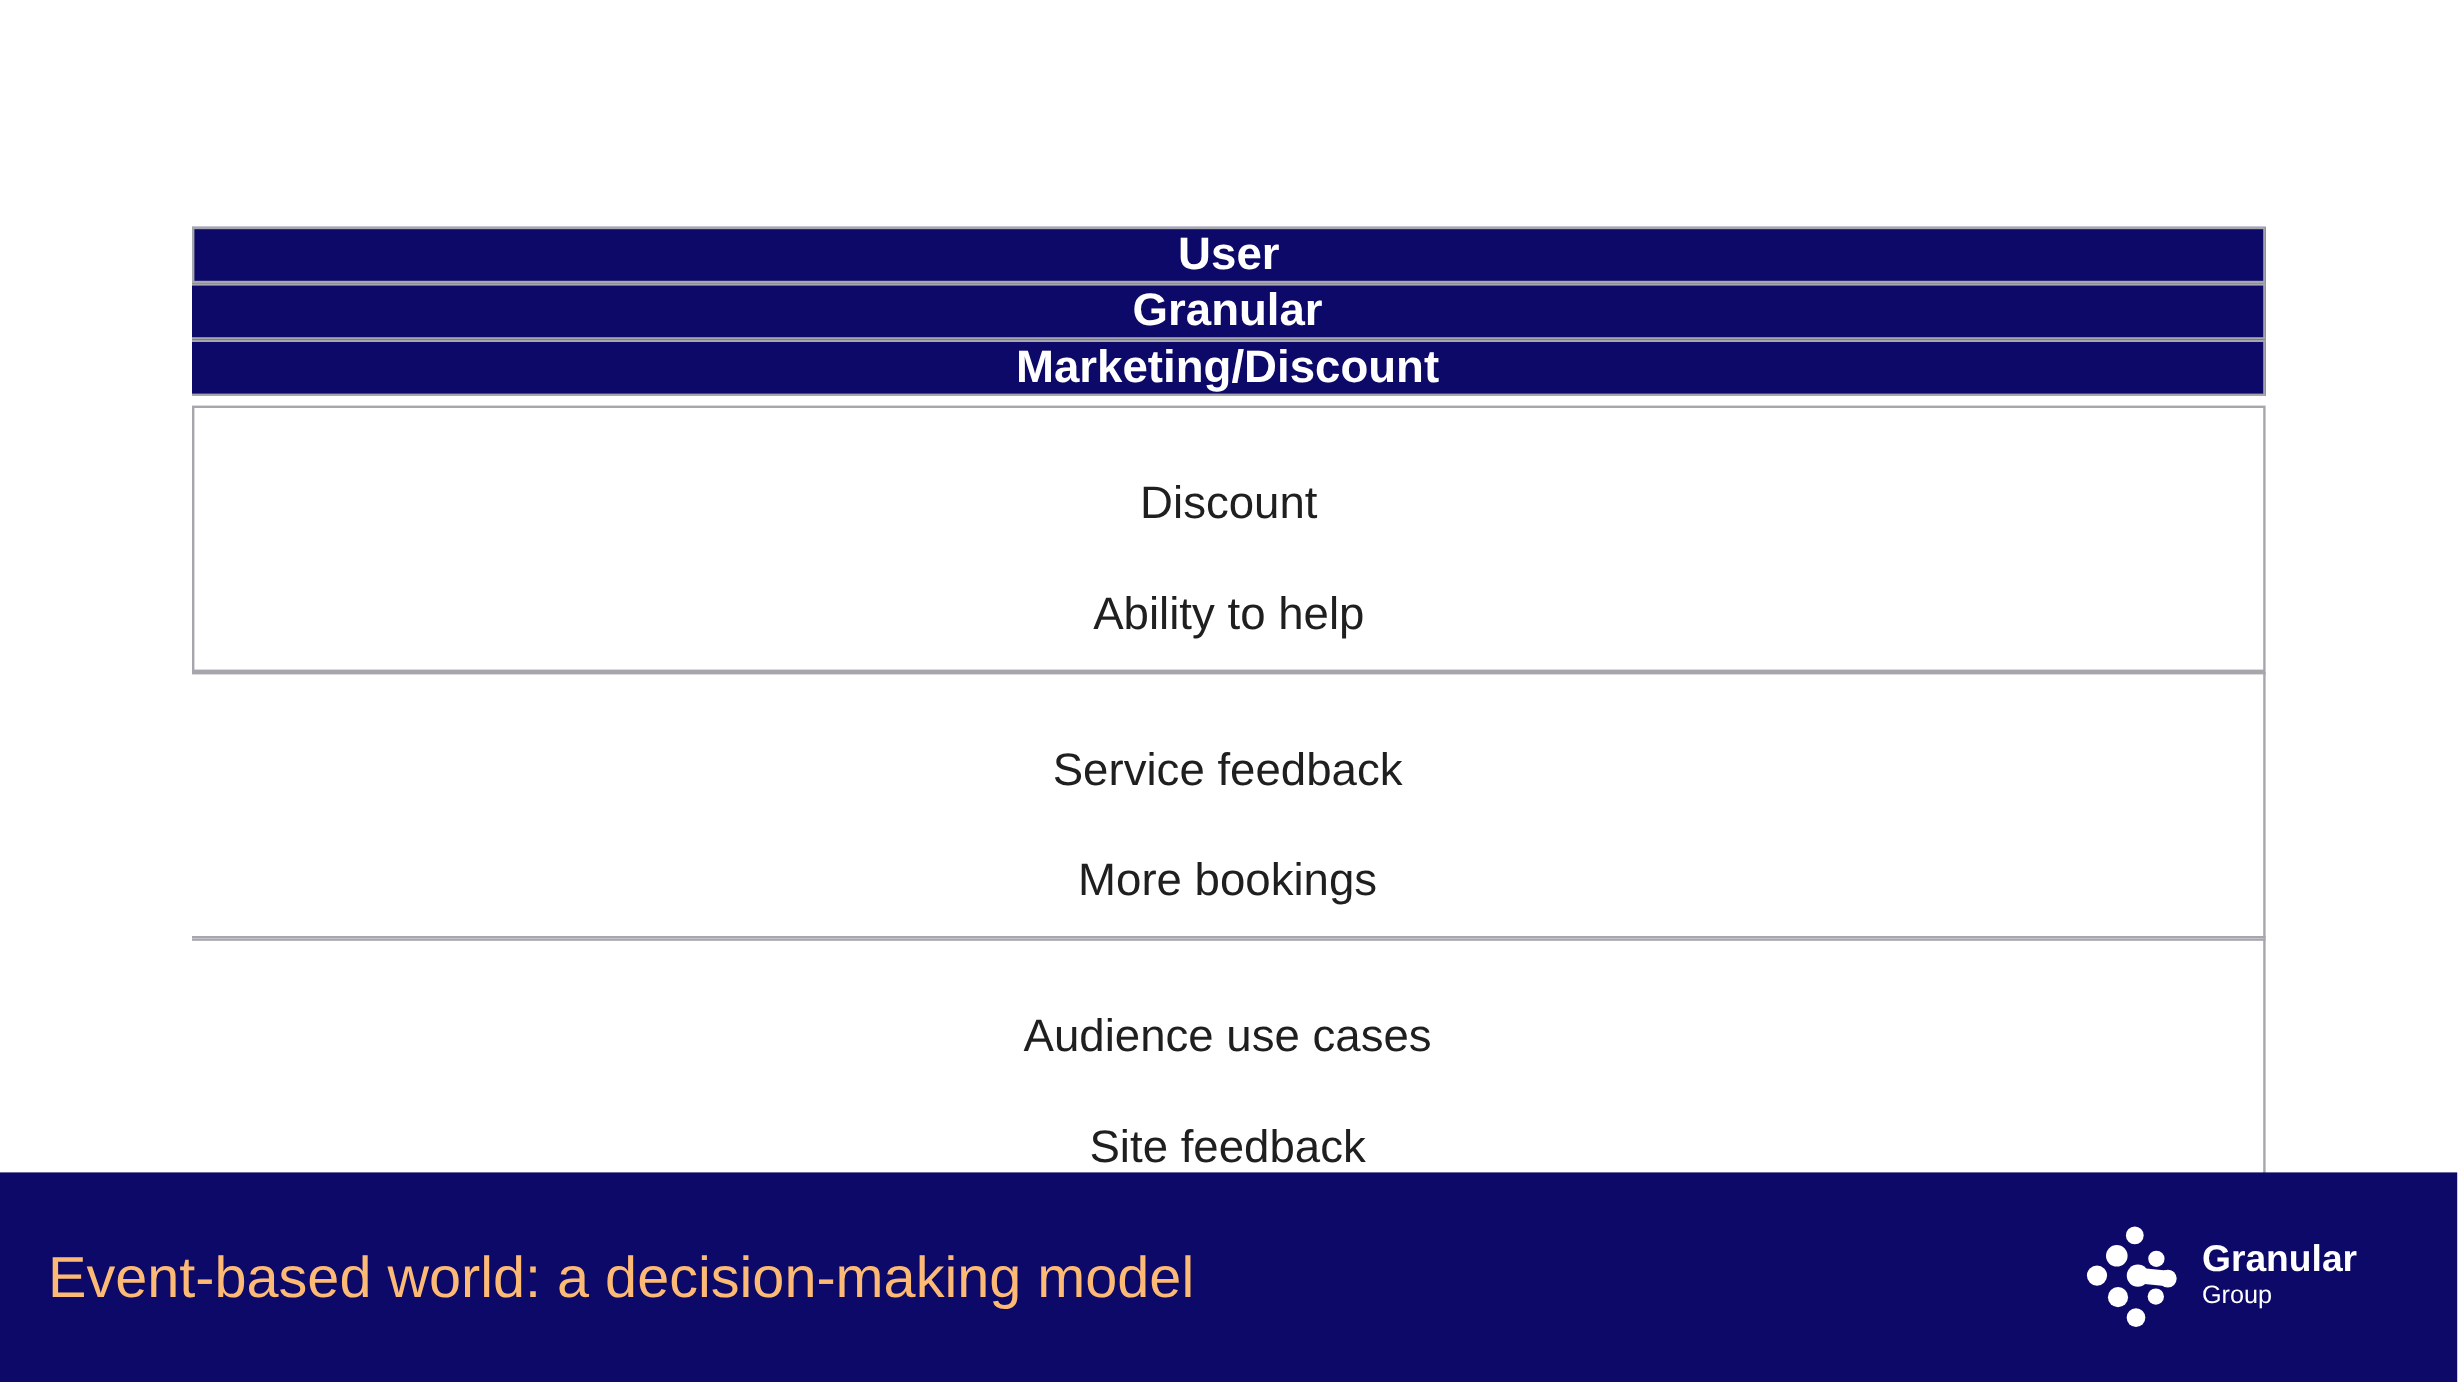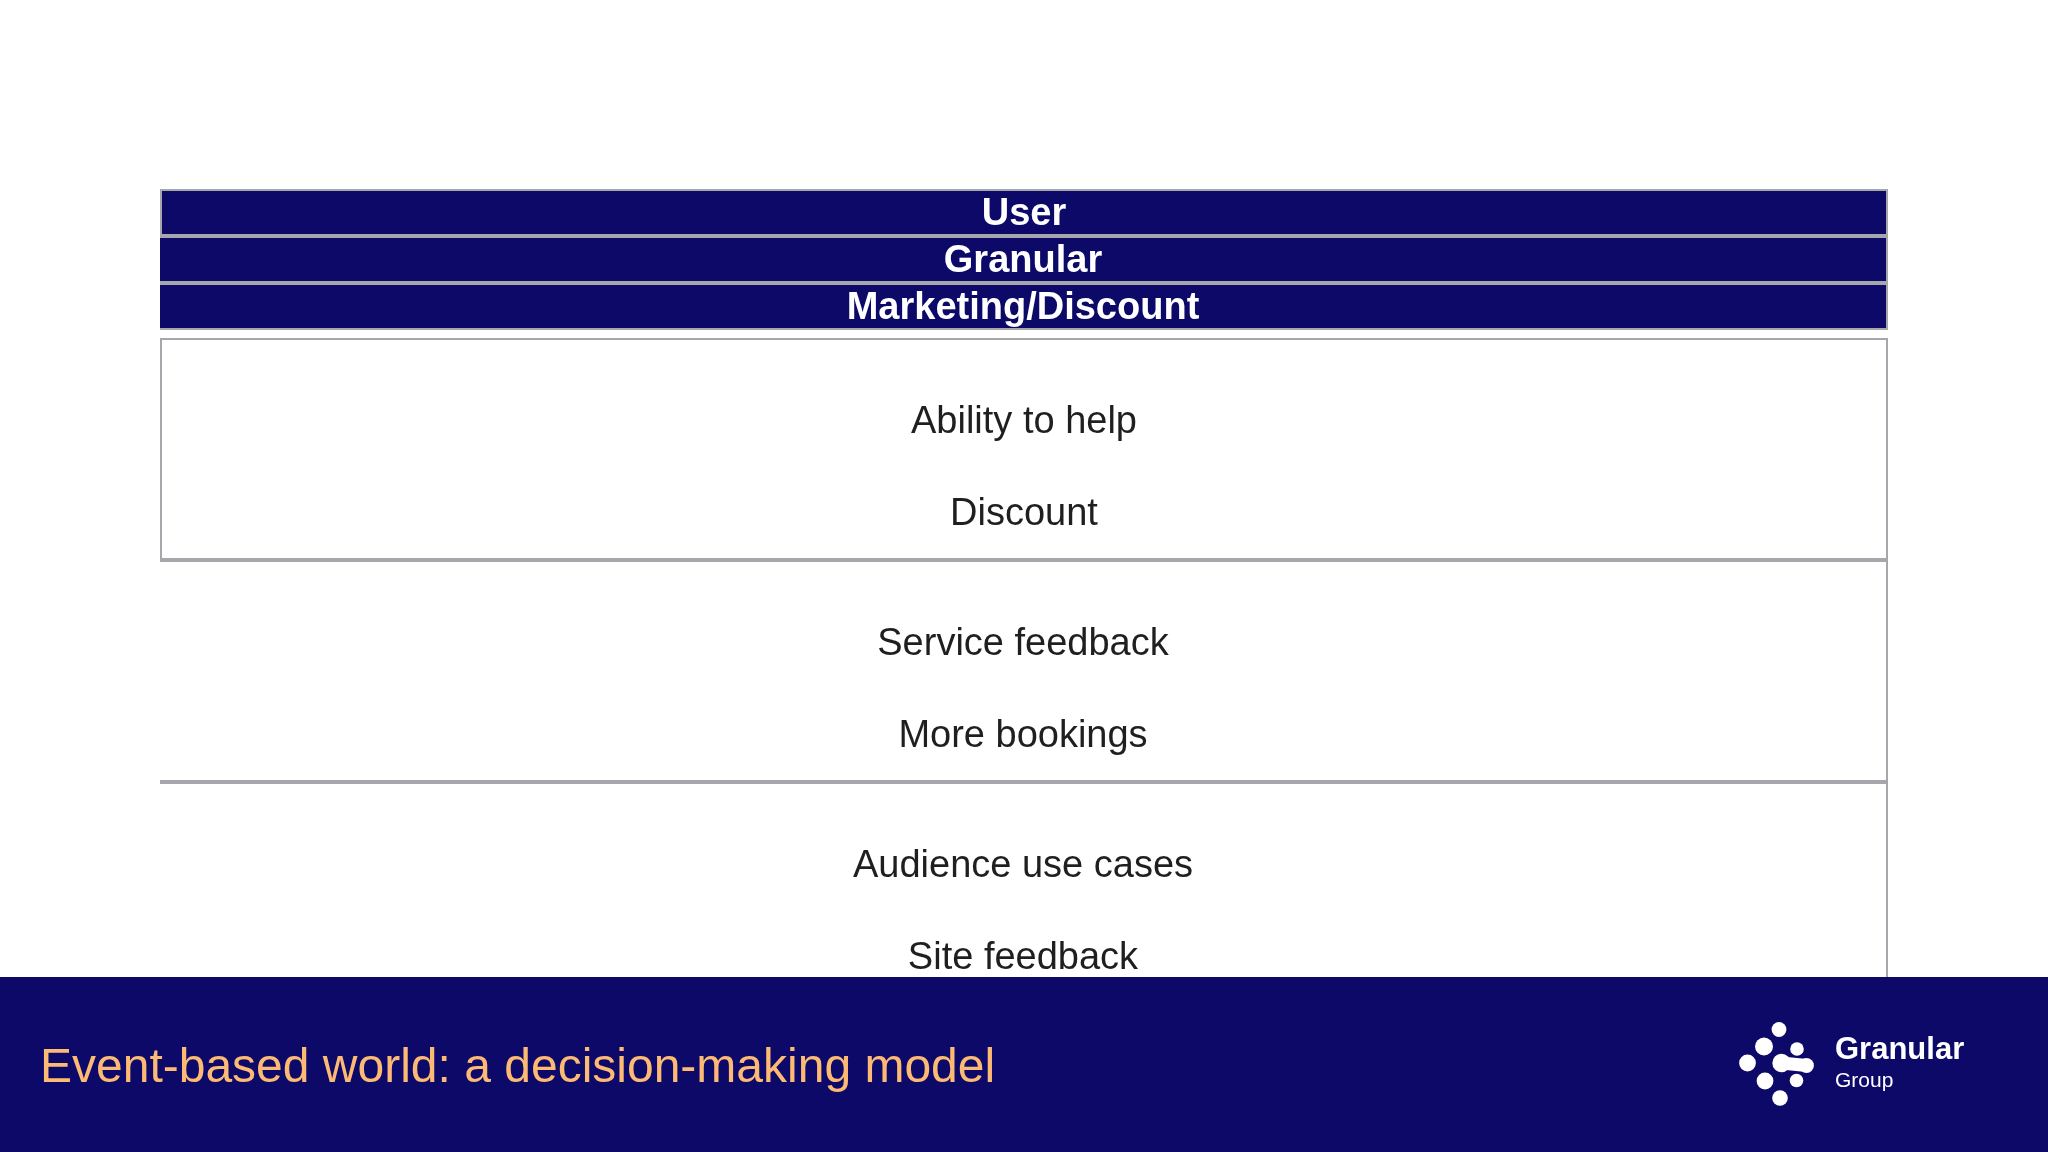--- a/index.html
+++ b/index.html
@@ -102,22 +102,22 @@
 <div class="slide">
 
   <div class="table">
     <div class="row thead">
       <div class="th">User</div>
       <div class="th">Granular</div>
       <div class="th">Marketing/Discount</div>
     </div>
     <div class="row tbody">
       <div class="td">
+        <p>Discount</p>
         <p>Ability to help</p>
-        <p>Discount</p>
       </div>
       <div class="td">
         <p>Service feedback</p>
         <p>More bookings</p>
       </div>
       <div class="td">
         <p>Audience use cases</p>
         <p>Site feedback</p>
       </div>
     </div>

